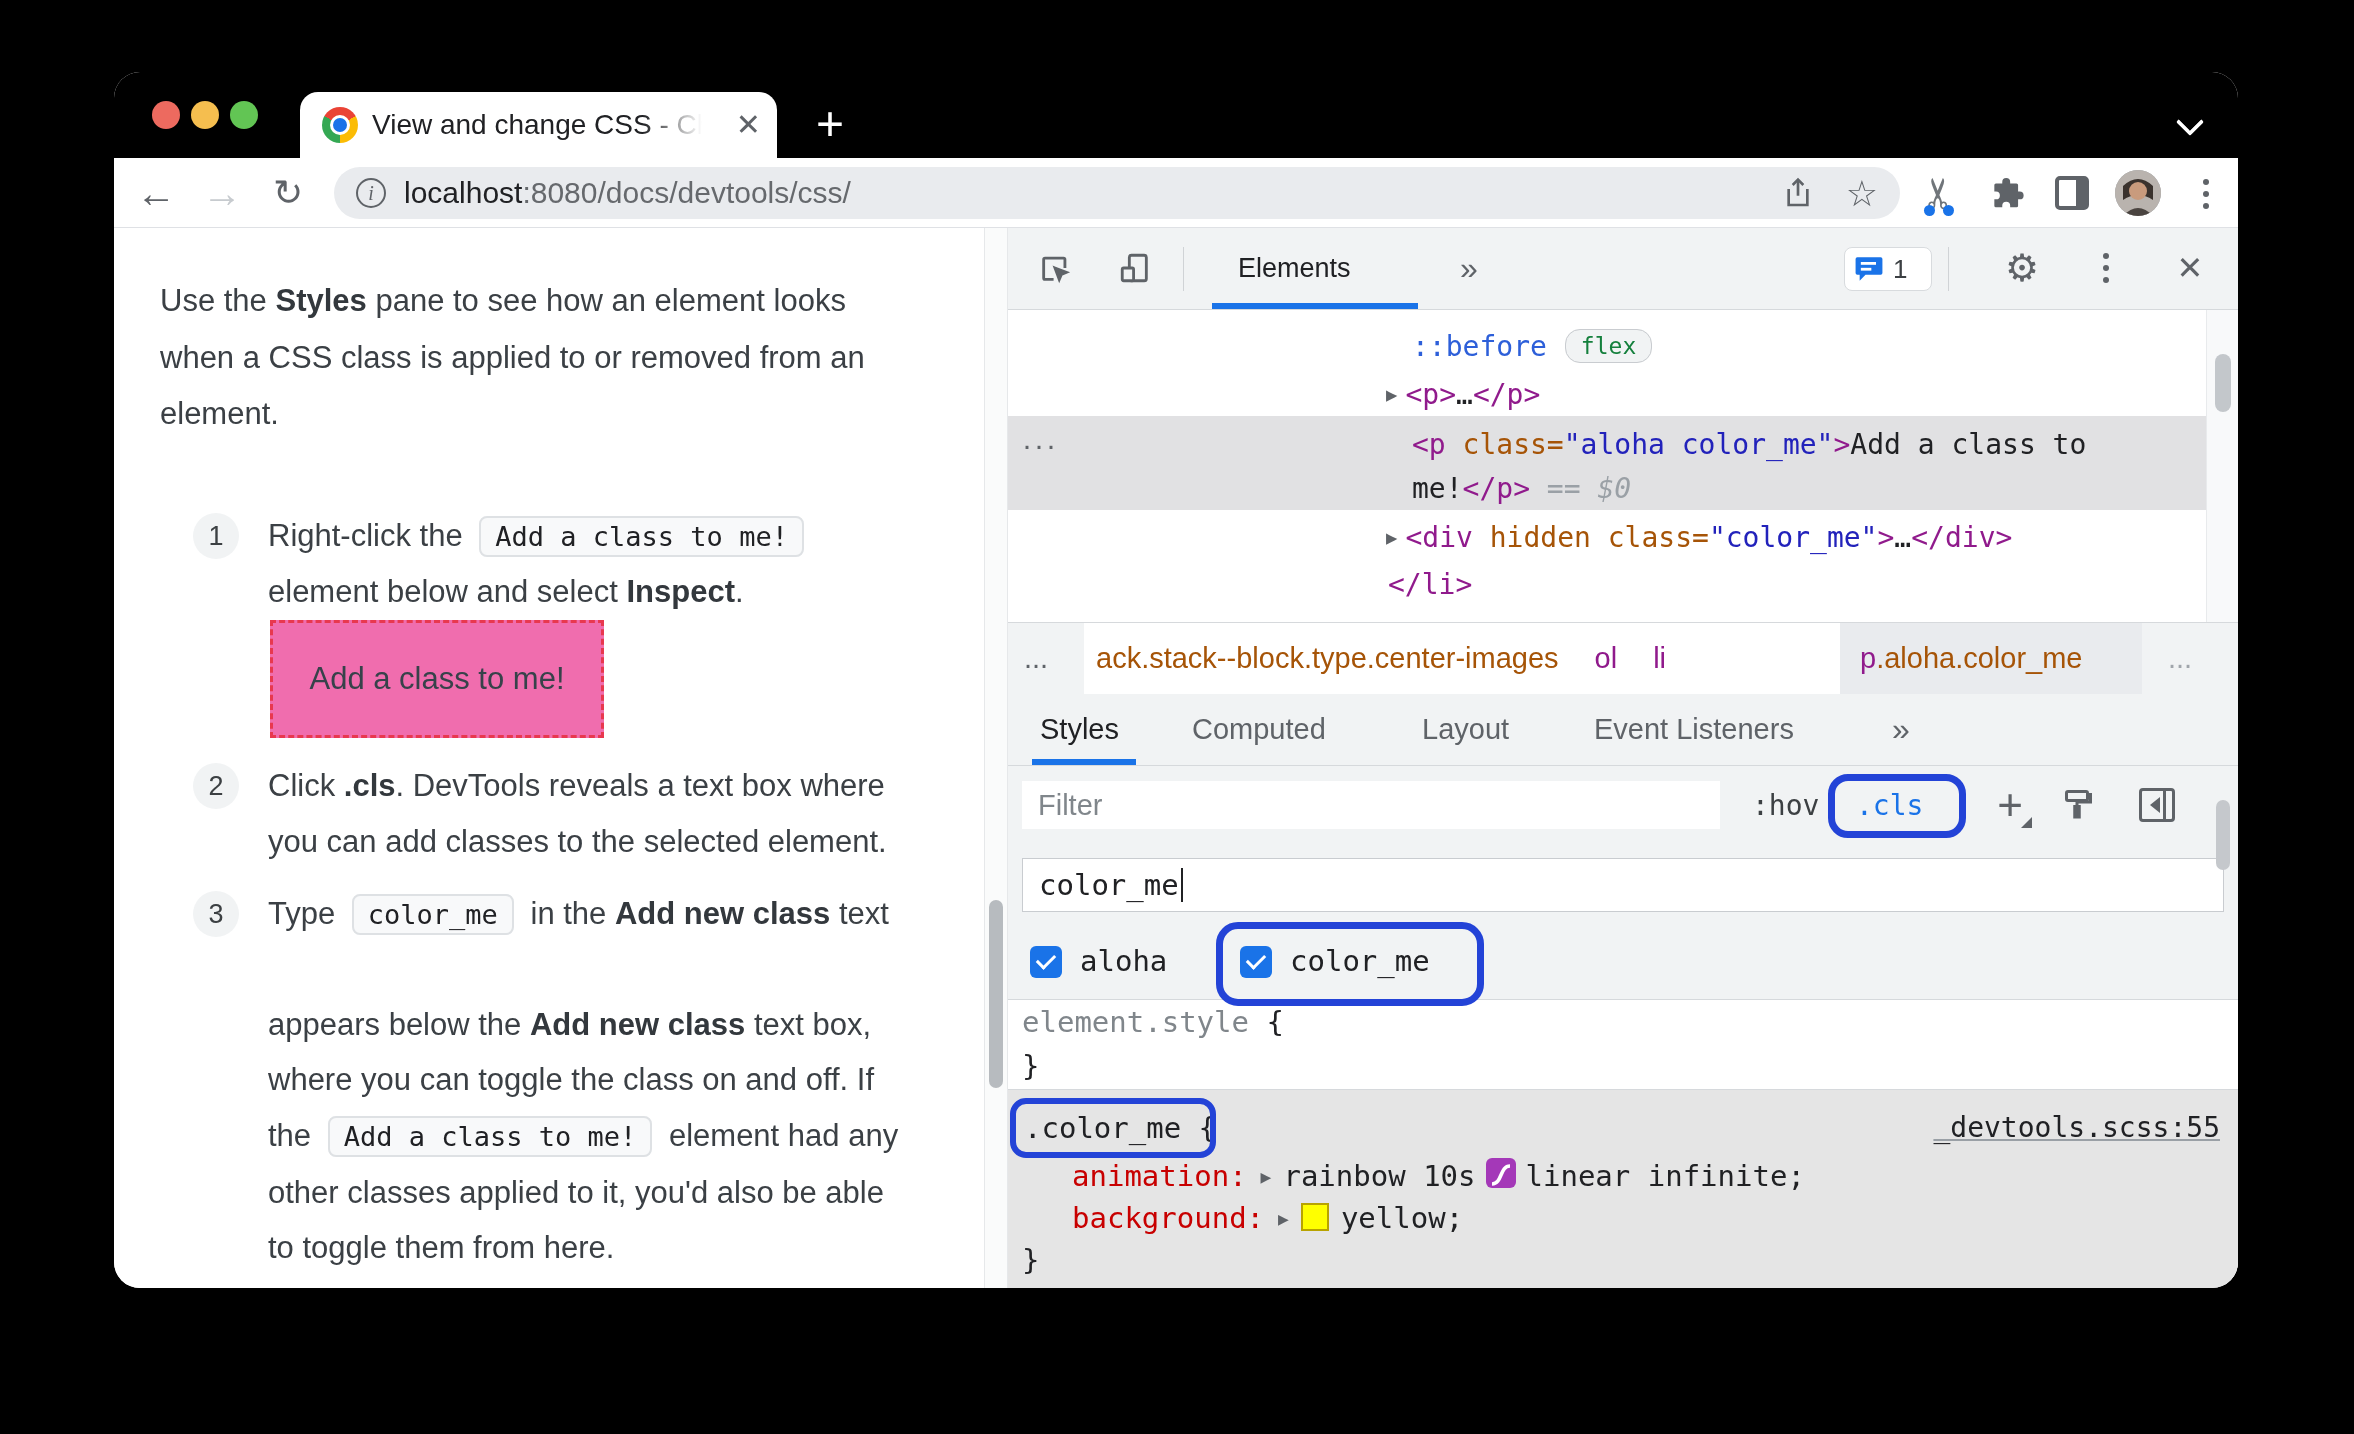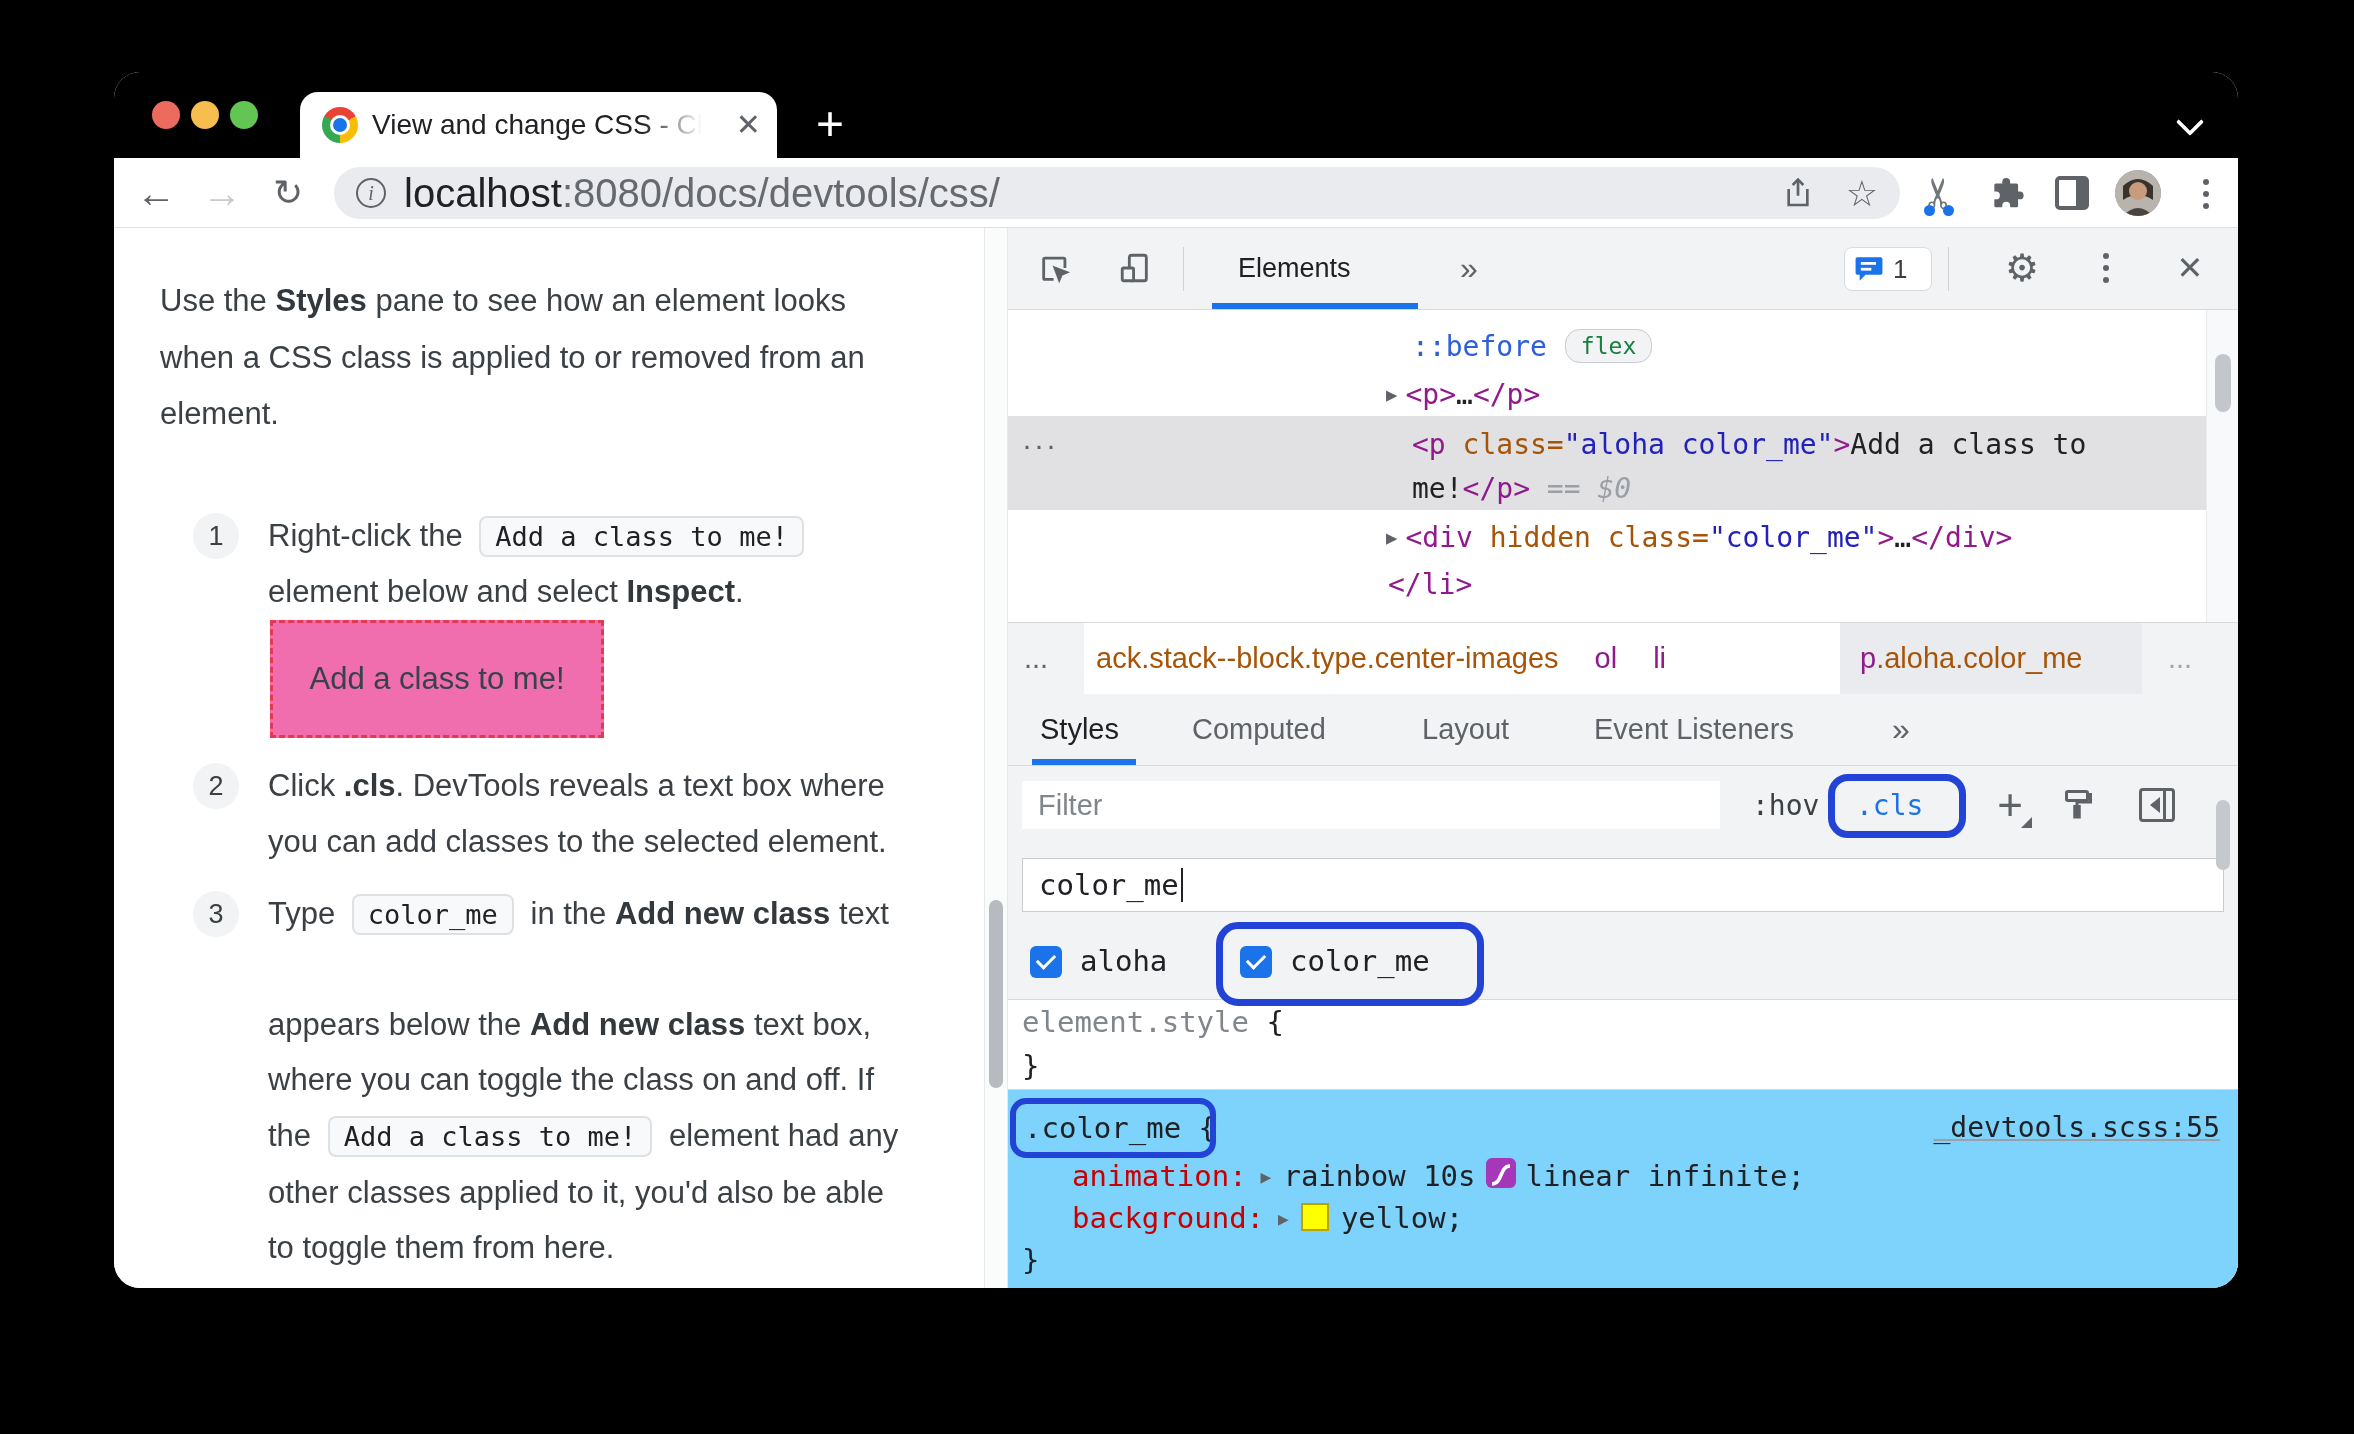--- a/index.html
+++ b/index.html
@@ -30,21 +30,21 @@
   .newtab{position:absolute;left:688px;top:23px;width:56px;height:56px;color:#fff;font-size:48px;font-weight:300;display:flex;align-items:center;justify-content:center;}
   .strip-chevron{position:absolute;right:36px;top:38px;width:24px;height:24px;}
   .strip-chevron::before{content:"";position:absolute;left:2px;top:2px;width:16px;height:16px;border-right:4px solid #fff;border-bottom:4px solid #fff;transform:rotate(45deg);border-radius:2px;}
 
   
   .toolbar{position:absolute;left:0;top:86px;width:100%;height:70px;background:#fff;border-bottom:1px solid #dfe1e5;}
   .navglyph{position:absolute;top:0;height:70px;display:flex;align-items:center;justify-content:center;width:52px;font-size:40px;color:var(--uigray);}
   .nav-back{left:16px;} .nav-fwd{left:82px;color:#c7cbcf;} .nav-reload{left:148px;font-size:36px;}
   .omnibox{position:absolute;left:220px;top:9px;width:1566px;height:52px;border-radius:26px;background:#e9ebee;display:flex;align-items:center;}
   .info-ic{margin-left:22px;width:30px;height:30px;border:2.5px solid var(--uigray);border-radius:50%;color:var(--uigray);font-size:20px;display:flex;align-items:center;justify-content:center;font-family:"Liberation Serif",serif;font-style:italic;flex:0 0 auto;}
-  .url{margin-left:18px;font-size:40px;white-space:nowrap;}
+  .url{margin-left:18px;font-size:30px;white-space:nowrap;}
   .url .host{color:#202124;} .url .path{color:#66696d;}
   .share-ic{position:absolute;right:86px;top:10px;width:32px;height:32px;}
   .star-ic{position:absolute;right:22px;top:6px;font-size:36px;color:var(--uigray);}
   .ext-ic{position:absolute;top:0;height:70px;width:54px;display:flex;align-items:center;justify-content:center;}
   .scissors{left:1798px;}
   .scissors .gl{font-size:42px;color:#70757a;transform:rotate(-90deg);display:block;}
   .scissors .hd{position:absolute;bottom:12px;width:11px;height:11px;border-radius:50%;background:#1a73e8;}
   .scissors .hd.h1{left:12px;} .scissors .hd.h2{right:12px;}
   .puzzle{left:1866px;} .panelic{left:1931px;} 
   .panel-sq{width:34px;height:34px;border:4px solid var(--uigray);border-radius:5px;position:relative;}
@@ -125,21 +125,21 @@
   .class-editor{position:absolute;left:0;top:616px;width:1230px;height:156px;background:var(--barbg);border-bottom:1px solid var(--border);}
   .class-input{position:absolute;left:14px;top:14px;width:1202px;height:54px;background:#fff;border:1px solid #c9ccd0;display:flex;align-items:center;padding:0 16px;font-size:29px;color:#202124;}
   .caret{width:2px;height:34px;background:#202124;margin-left:2px;}
   .cbrow{position:absolute;top:88px;height:46px;display:flex;align-items:flex-end;gap:18px;}
   .cb1{left:22px;} .cb2{left:232px;}
   .cbox{width:32px;height:32px;border-radius:6px;background:var(--accent);position:relative;flex:0 0 auto;}
   .cbox::after{content:"";position:absolute;left:7px;top:8px;width:15px;height:8px;border-left:3.5px solid #fff;border-bottom:3.5px solid #fff;transform:rotate(-45deg);}
   .cblabel{font-size:29px;color:#202124;}
 
   .rule-es{position:absolute;left:0;top:772px;width:1230px;height:90px;background:#fff;border-bottom:1px solid var(--border);font-size:29px;}
-  .rule-cm{position:absolute;left:0;top:862px;width:1230px;height:198px;background:#7dd3fc;font-size:29px;text-align:center;}
+  .rule-cm{position:absolute;left:0;top:862px;width:1230px;height:198px;background:#e5e5e5;font-size:29px;text-align:center;}
   .cm-line{position:absolute;height:44px;line-height:44px;white-space:pre;}
   .src-link{position:absolute;right:18px;top:16px;height:44px;line-height:44px;font-size:28px;color:#202124;text-decoration:underline;text-decoration-color:#9aa0a6;}
   .styles-thumb{position:absolute;left:1208px;top:572px;width:14px;height:70px;border-radius:7px;background:#c5c8cc;}
 
   .ring{position:absolute;border:7px solid var(--ring);border-radius:20px;pointer-events:none;z-index:5;}
   .ring-cls{left:820px;top:546px;width:138px;height:64px;}
   .ring-class{left:208px;top:694px;width:268px;height:84px;border-radius:22px;}
   .ring-sel{left:2px;top:870px;width:206px;height:60px;border-width:6px;border-radius:16px;}
 </style>
 </head>

